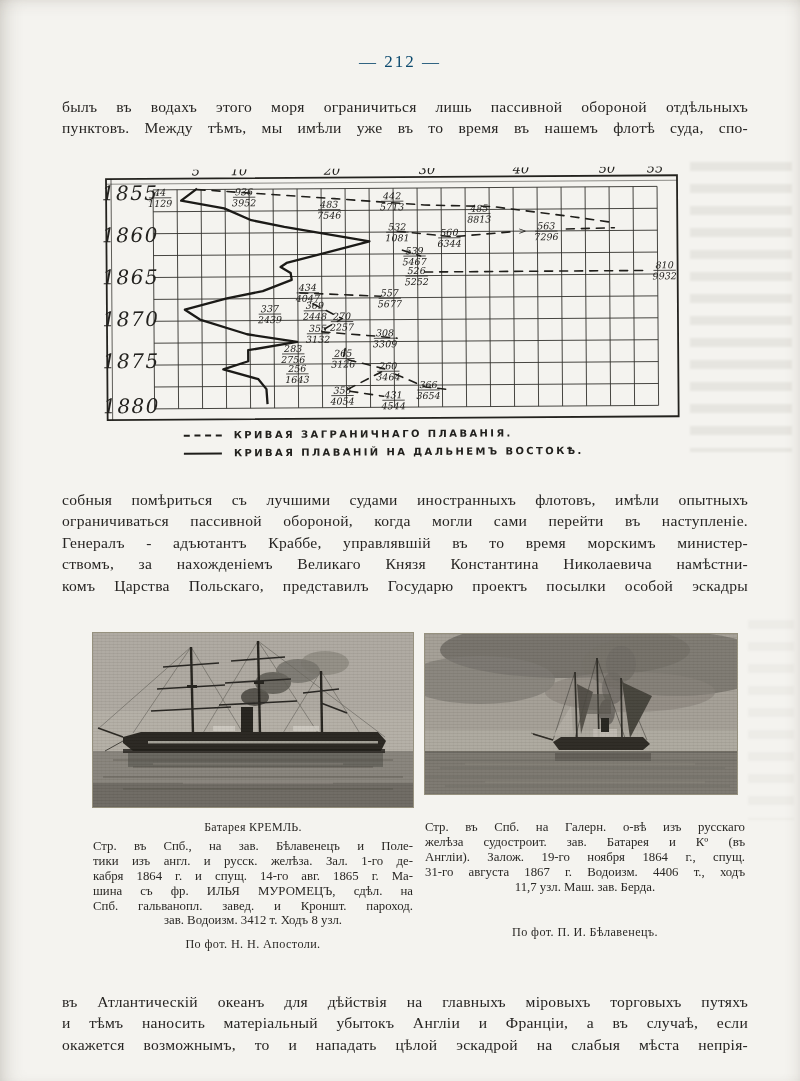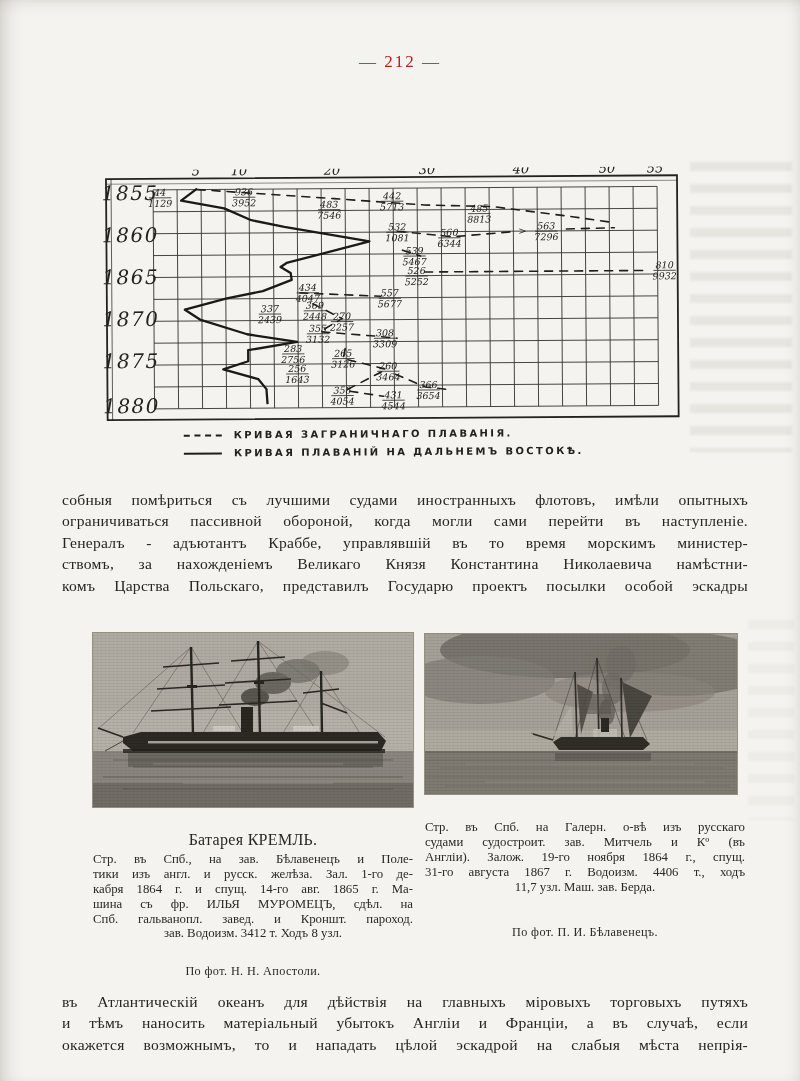--- a/index.html
+++ b/index.html
@@ -5,21 +5,21 @@
   html,body{margin:0;padding:0;background:#ffffff;}
   .page{
     position:relative;width:800px;height:1081px;overflow:hidden;
     background:#f4f3ef;
     box-shadow:inset 16px 0 22px -16px rgba(70,60,45,.30),
                inset -12px 0 18px -14px rgba(70,60,45,.18),
                inset 0 14px 20px -16px rgba(70,60,45,.14);
     font-family:"Liberation Serif","DejaVu Serif",serif;color:#262421;
   }
   .pageno{position:absolute;top:52px;left:0;width:100%;text-align:center;
-    font-size:17px;letter-spacing:2px;color:#b91c1c;}
+    font-size:17px;letter-spacing:2px;color:#0c4a6e;}
   .para{position:absolute;left:62px;width:686px;font-size:15.6px;line-height:21.4px;
     letter-spacing:.25px;color:#272523;}
   .tline{text-align:justify;text-align-last:justify;white-space:normal;}
   .para-top{top:96px;}
   .para-mid{top:489px;}
   .para-bot{top:958px;margin-top:33px;}
 
   
   .chart-wrap{position:absolute;left:95px;top:168px;width:660px;height:310px;
     transform:rotate(-.4deg);}
@@ -44,36 +44,40 @@
   .photo-right{left:425px;top:634px;width:312px;height:160px;}
   .grain{position:absolute;inset:0;pointer-events:none;
     background:repeating-linear-gradient(0deg,rgba(30,25,15,.05) 0 1px,rgba(255,255,255,.02) 1px 3px),
                repeating-linear-gradient(90deg,rgba(30,25,15,.03) 0 1px,transparent 1px 4px),
                rgba(105,92,64,.06);}
 
   
   .caption{position:absolute;width:320px;font-size:12.8px;line-height:14.9px;color:#2a2825;}
   .caption-left{left:93px;top:820px;}
   .caption-right{left:425px;top:820px;width:320px;}
-  .cap-title{text-align:center;font-size:16px;margin-bottom:4px;letter-spacing:.3px;margin-top:13px;}
+  .cap-title{text-align:center;font-size:12px;margin-bottom:4px;letter-spacing:.3px;}
   .cap-line{text-align:justify;text-align-last:justify;}
   .cap-body .cap-line:last-child{text-align-last:center;}
-  .cap-credit{text-align:center;margin-top:23px;font-size:12.2px;letter-spacing:.4px;}
+  .cap-credit{text-align:center;margin-top:9px;font-size:12.2px;letter-spacing:.4px;}
   .caption-right .cap-credit{margin-top:30px;}
 
   svg text{font-family:"DejaVu Serif",serif;}
   .hand{font-style:italic;fill:#23221f;}
 </style>
 </head>
 <body>
 
 <div class="page">
 
   <div class="pageno">— 212 —</div>
 
+  <div class="para para-top">
+      <div class="tline">былъ въ водахъ этого моря ограничиться лишь пассивной обороной отдѣльныхъ</div>
+      <div class="tline">пунктовъ. Между тѣмъ, мы имѣли уже въ то время въ нашемъ флотѣ суда, спо-</div>
+    </div>
 
   <div class="bleed bleed-right"></div>
 
   <div class="chart-wrap">
     <svg id="chart-svg" width="660" height="310" viewBox="0 0 660 310">
 
       <rect x="12" y="9" width="571" height="241" fill="none" stroke="#23221e" stroke-width="1.8"></rect>
       <line x1="17" y1="9" x2="17" y2="250" stroke="#23221e" stroke-width="0.9" opacity=".8"></line>
       <line x1="12" y1="14" x2="583" y2="14" stroke="#23221e" stroke-width="0.9" opacity=".55"></line>
       <g id="gridlines">
@@ -366,21 +370,21 @@
         <div class="cap-line">кабря 1864 г. и спущ. 14-го авг. 1865 г. Ма-</div>
         <div class="cap-line">шина съ фр. ИЛЬЯ МУРОМЕЦЪ, сдѣл. на</div>
         <div class="cap-line">Спб. гальванопл. завед. и Кроншт. пароход.</div>
         <div class="cap-line">зав. Водоизм. 3412 т. Ходъ 8 узл.</div>
       </div>
     <div class="cap-credit">По фот. Н. Н. Апостоли.</div>
   </div>
   <div class="caption caption-right">
     <div class="cap-body">
         <div class="cap-line">Стр. въ Спб. на Галерн. о-вѣ изъ русскаго</div>
-        <div class="cap-line">судами судостроит. зав. Митчель и Кº (въ</div>
+        <div class="cap-line">желѣза судостроит. зав. Батарея и Кº (въ</div>
         <div class="cap-line">Англіи). Залож. 19-го ноября 1864 г., спущ.</div>
         <div class="cap-line">31-го августа 1867 г. Водоизм. 4406 т., ходъ</div>
         <div class="cap-line">11,7 узл. Маш. зав. Берда.</div>
       </div>
     <div class="cap-credit">По фот. П. И. Бѣлавенецъ.</div>
   </div>
 
   <div class="para para-bot">
       <div class="tline">въ Атлантическій океанъ для дѣйствія на главныхъ міровыхъ торговыхъ путяхъ</div>
       <div class="tline">и тѣмъ наносить матеріальный убытокъ Англіи и Франціи, а въ случаѣ, если</div>

